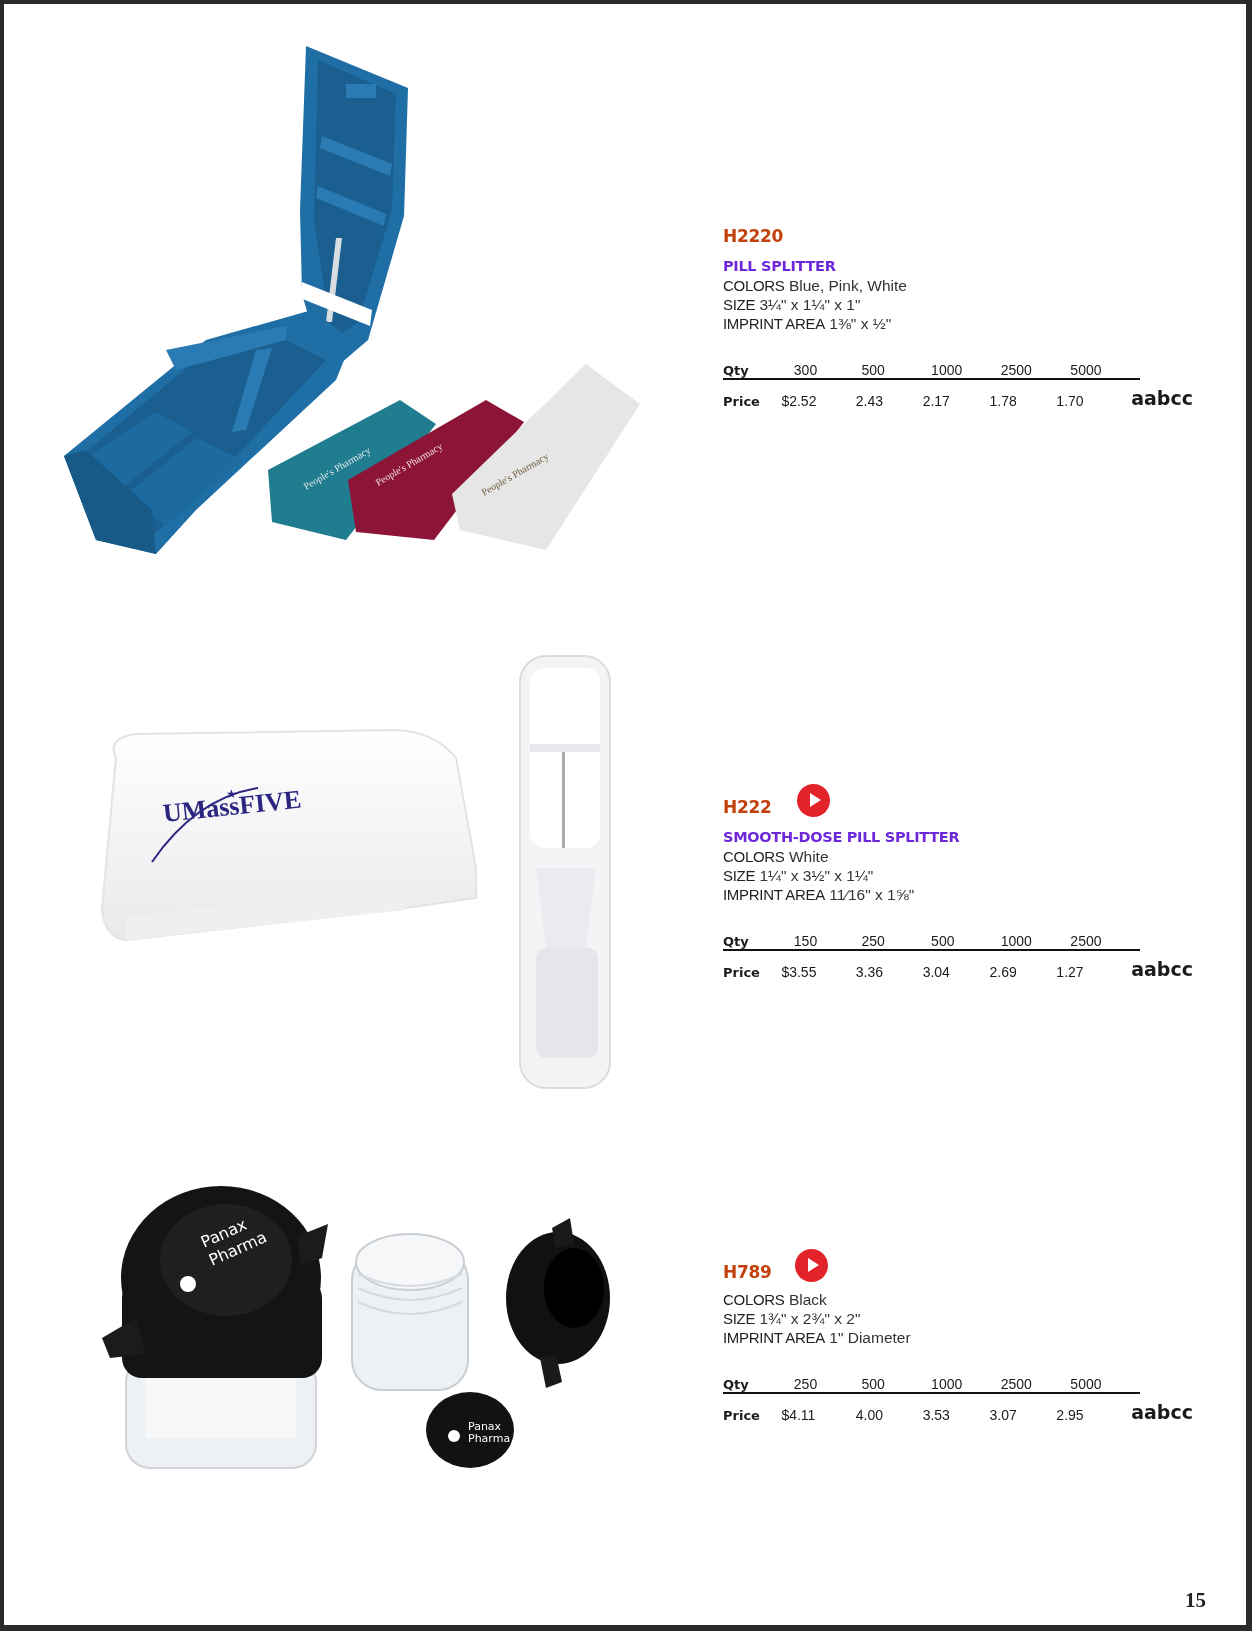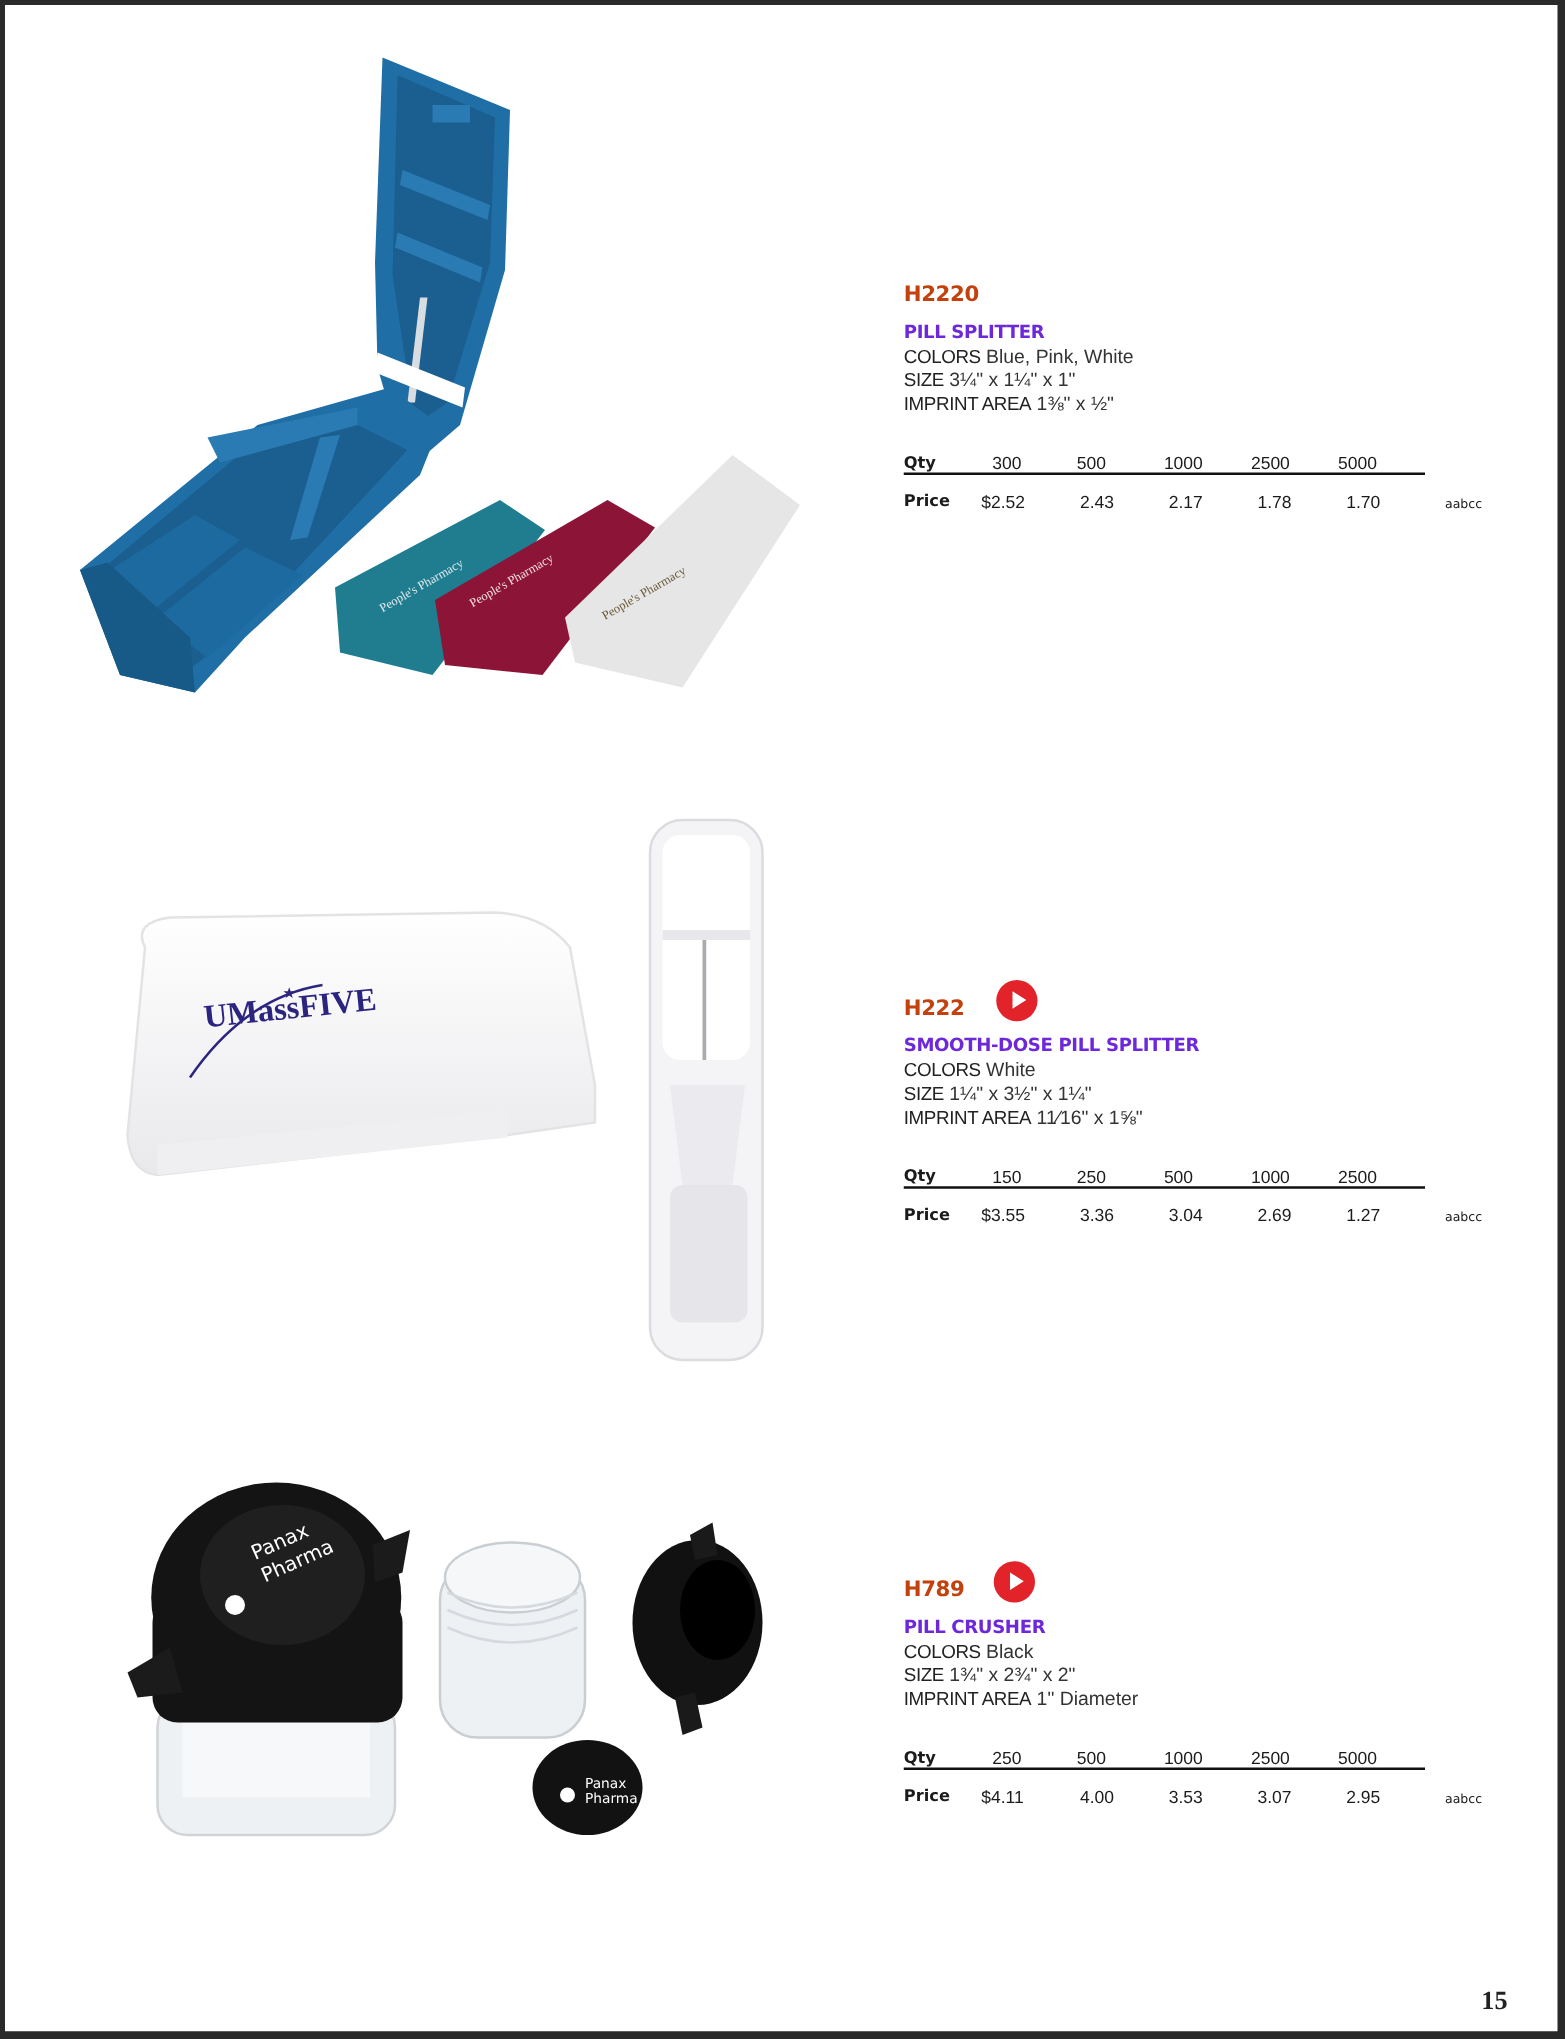--- a/index.html
+++ b/index.html
@@ -19,21 +19,21 @@
   .spec { font-size: 15.5px; line-height: 19px; color: #222; }
   .spec .lbl { font-family: "Liberation Sans", sans-serif; font-size: 15px; letter-spacing: -0.3px; }
   .spec .val { font-weight: normal; color: #333; margin-top: 38px; }
   .price-table { position: relative; margin-top: 18px; width: 470px; }
   .tr { display: flex; height: 29px; align-items: flex-end; font-size: 14px; }
   .tr.qty { border-bottom: 2px solid #111; width: 417px; }
   .tr .h { width: 62px; font-weight: bold; font-family: "DejaVu Sans", sans-serif; font-size: 13px; }
   .tr .c { width: 71px; }
   .tr .c.first { width: 79px; padding-left: 10px; }
   .tr.price .c.first { padding-left: 0; }
-  .code { font-weight: normal; font-family: "DejaVu Sans", sans-serif; font-size: 10px; margin-left: 8px; }
+  .code { font-weight: bold; font-family: "DejaVu Sans", sans-serif; font-size: 19px; margin-left: 8px; }
   .footer { position: absolute; left: 54px; font-size: 18px; color: #333; letter-spacing: -0.2px; }
   .page-num { position: absolute; left: 1181px; top: 1584px; font-family: "Liberation Serif", serif; font-weight: bold; font-size: 21px; color: #222; }
   svg { display: block; }
 </style>
 </head>
 <body>
 
 <div class="page">
 
   <div class="product-image" style="left:52px; top:36px; width:620px; height:540px;">
@@ -201,21 +201,20 @@
       <text x="372" y="264" fill="#ffffff" font-family="DejaVu Sans, sans-serif" font-size="11">Pharma</text>
       <circle cx="358" cy="258" r="6" fill="#ffffff"></circle>
     </svg>
   </div>
 
   <div class="info" style="top:1250px;">
     <div class="sku-row">
       <span class="sku">H789</span>
       <span class="play-icon" style="margin-left:23px;"></span>
     </div>
-    <div class="pname">PILL CRUSHER</div>
     <div class="spec">
       <span class="lbl">COLORS</span>
       <span class="val">Black</span>
     </div>
     <div class="spec">
       <span class="lbl">SIZE</span>
       <span class="val">1¾" x 2¾" x 2"</span>
     </div>
     <div class="spec">
       <span class="lbl">IMPRINT AREA</span>

